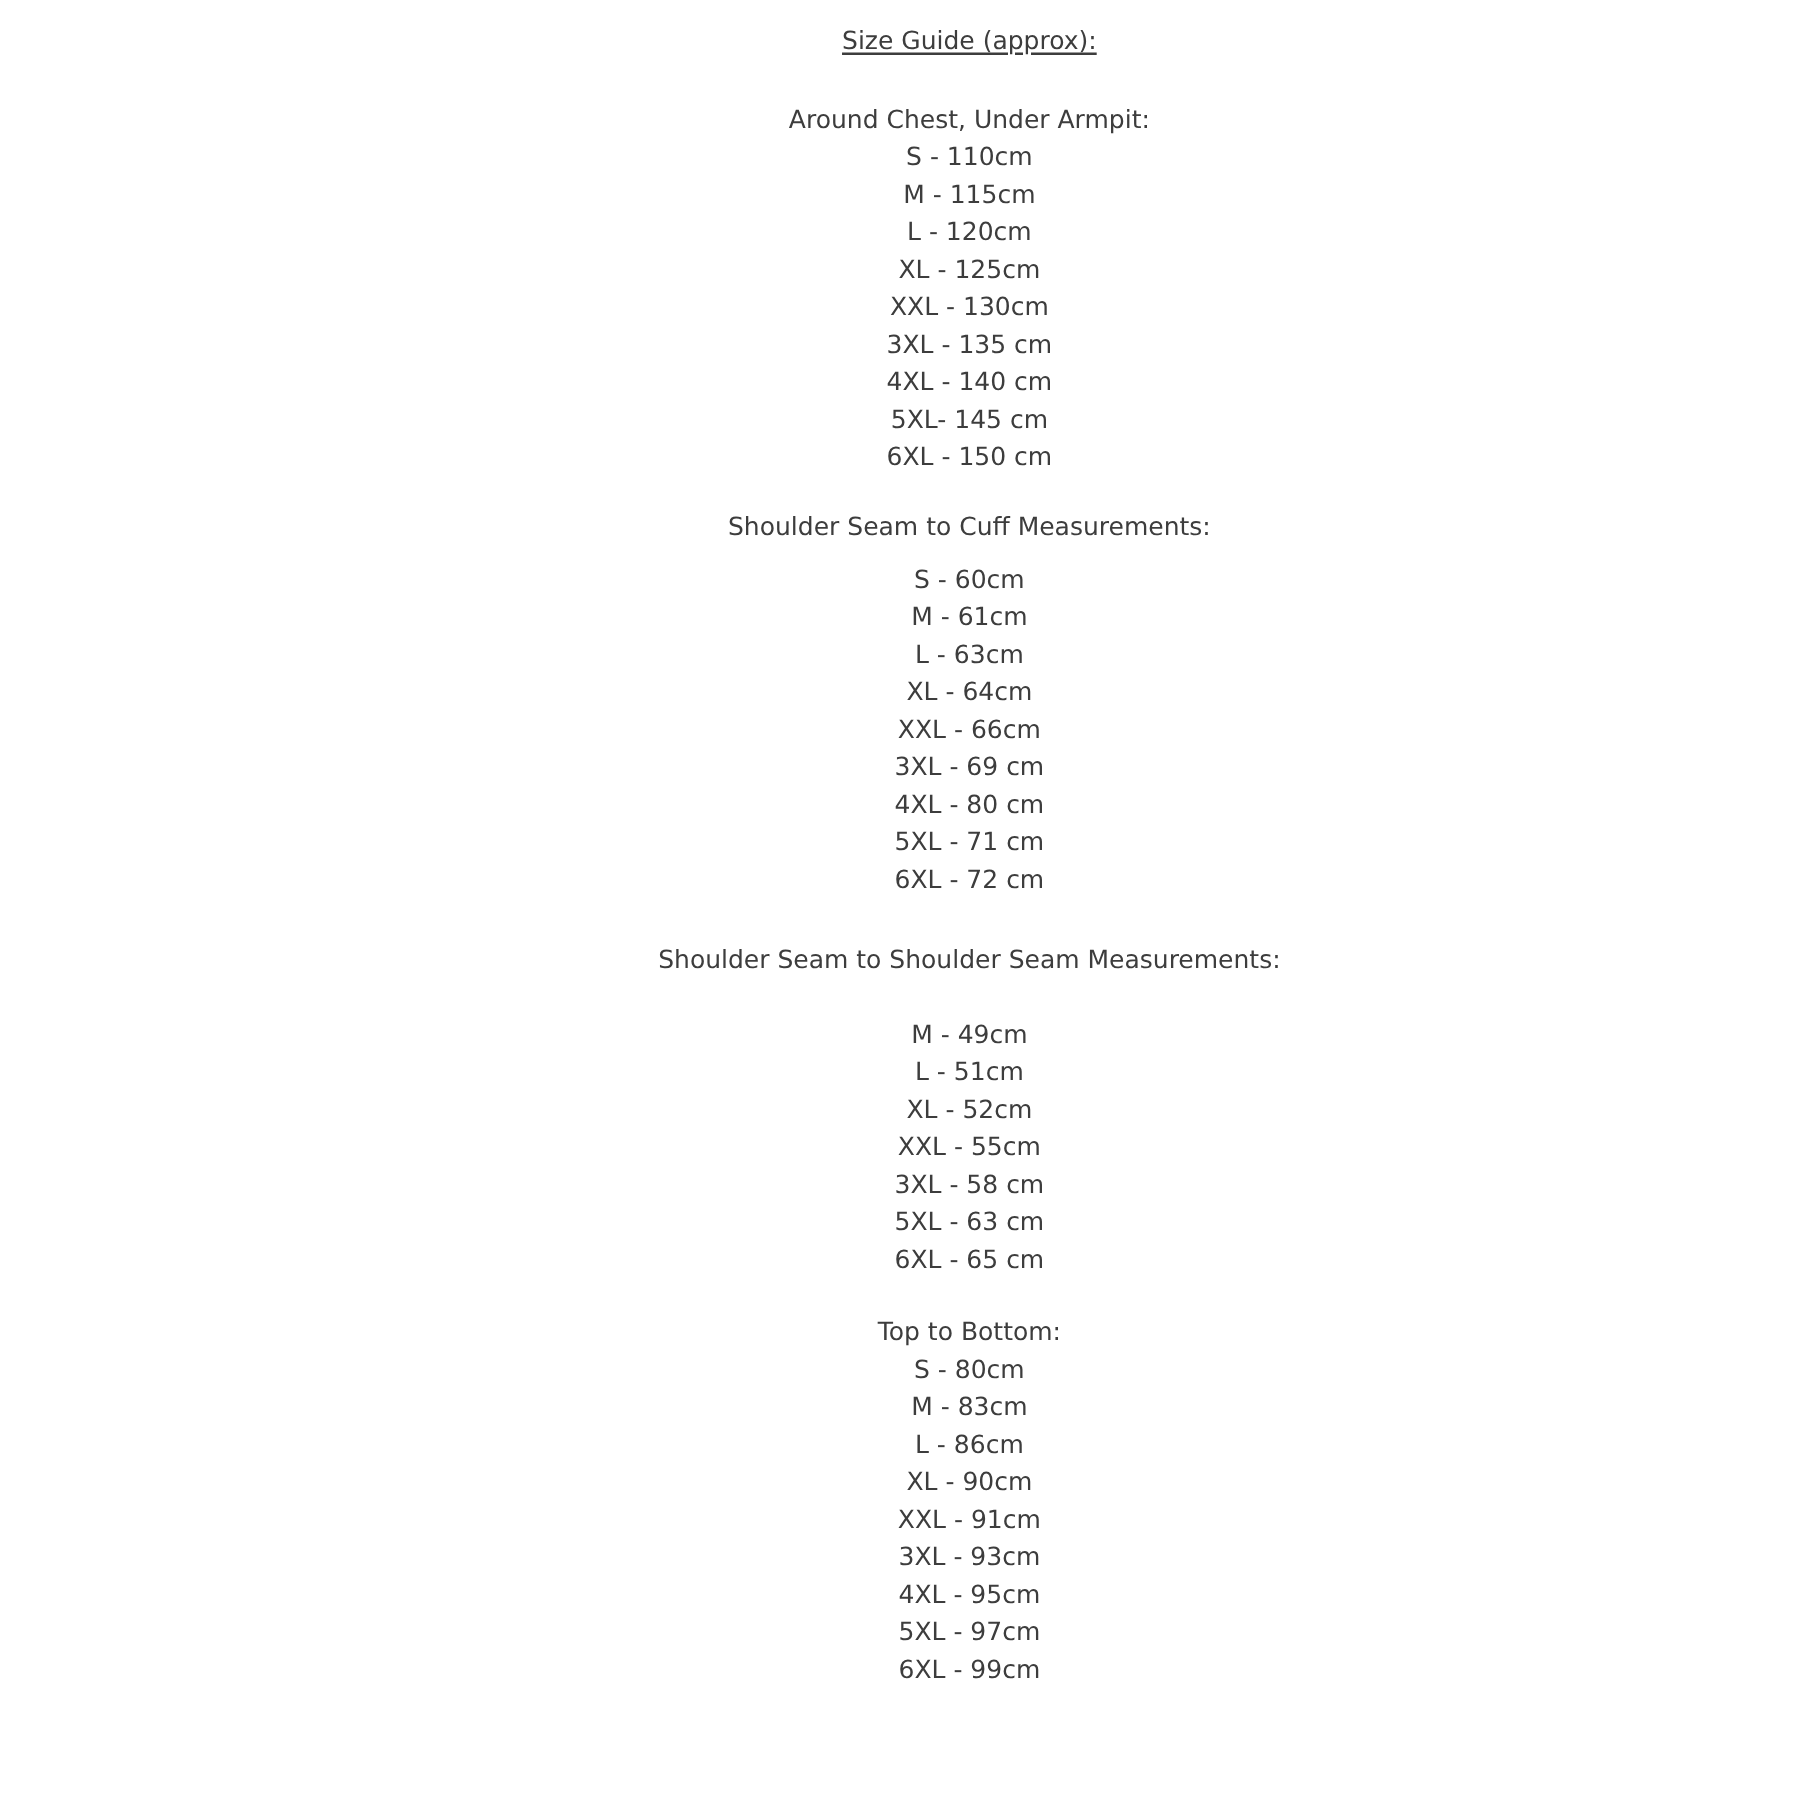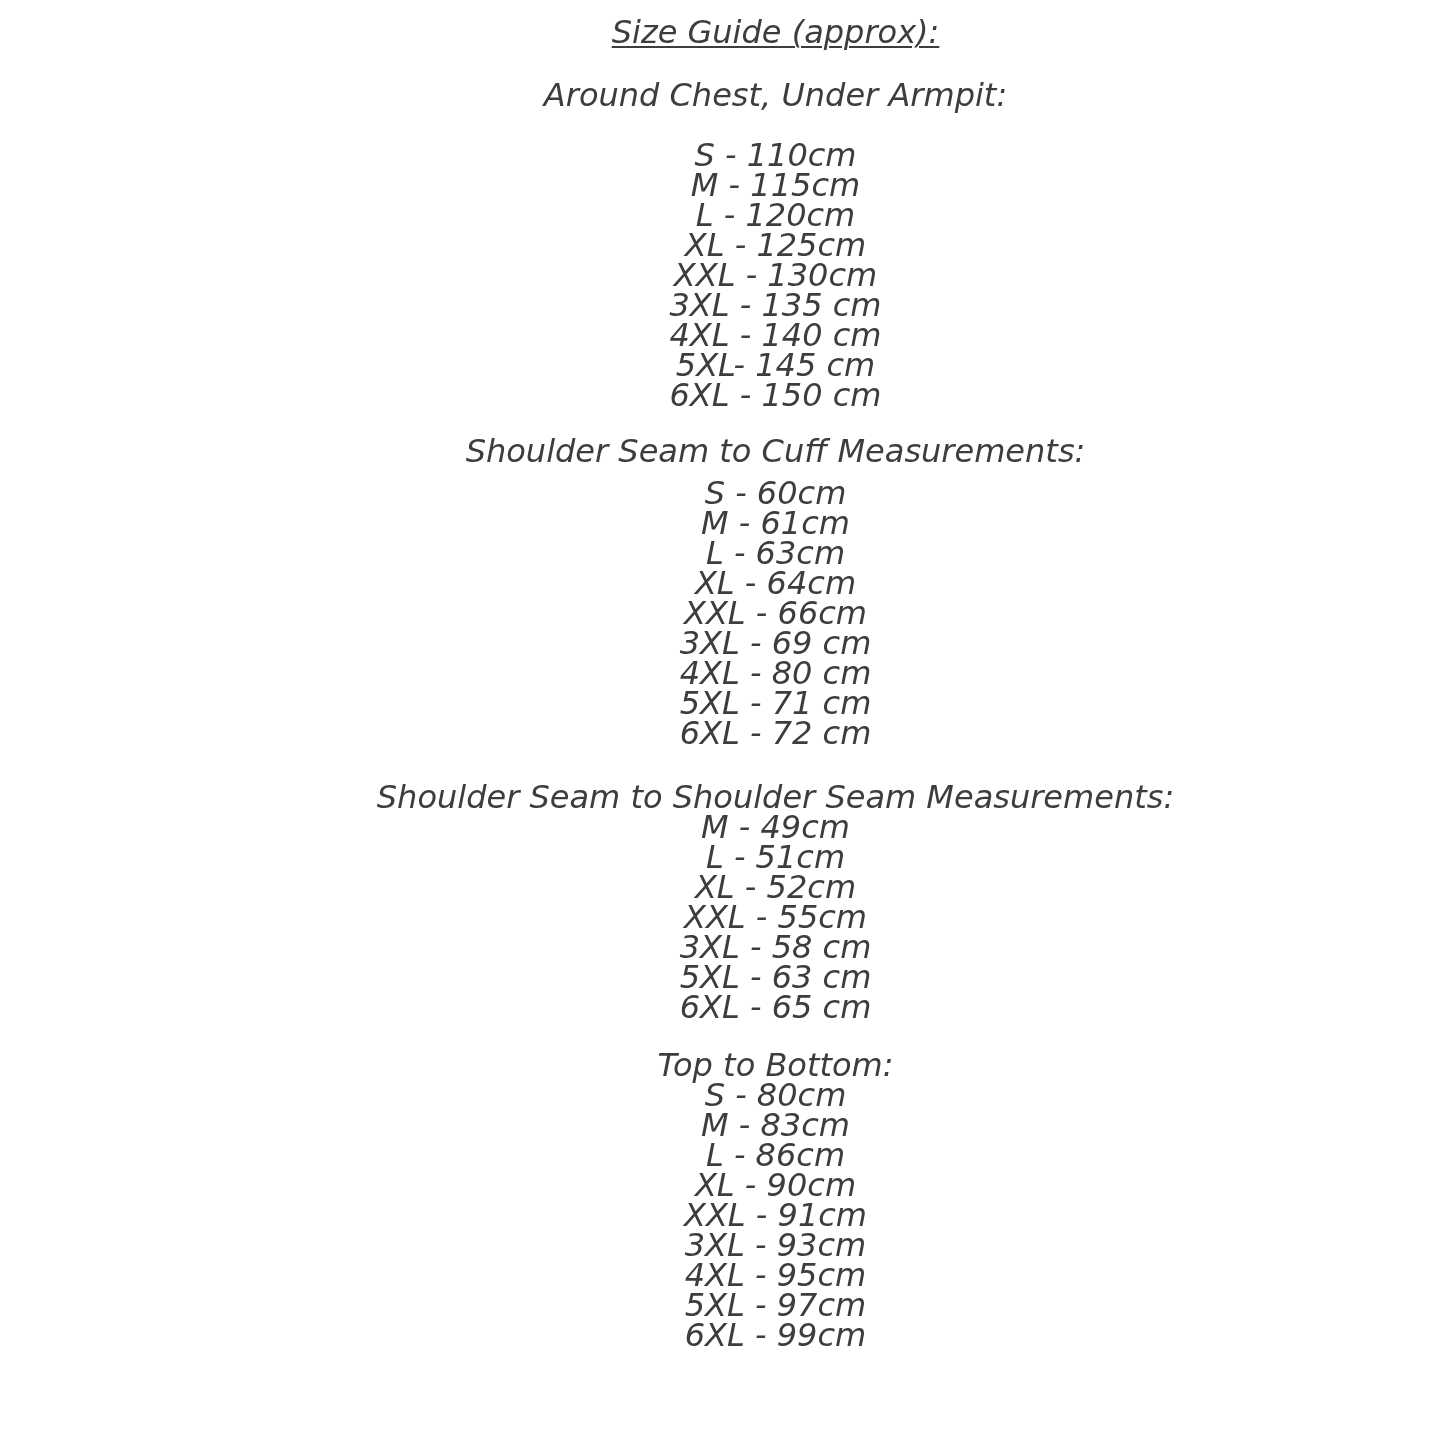--- a/index.html
+++ b/index.html
@@ -14,34 +14,33 @@
     font-family: "DejaVu Sans", "Liberation Sans", sans-serif;
     color: #3d3d3d;
   }
   .doc {
     
     padding-left: 106px;
     padding-top: 17px;
     text-align: center;
   }
   .line {
-    font-size: 32px;
+    font-size: 20px;
     line-height: 30px;
     white-space: pre;
-    font-style: italic;
   }
   .title {
     text-decoration: underline;
     text-decoration-thickness: 2px;
     text-underline-offset: 3px;
   }
   
-  .heading-1 { margin-top: 33px; margin-bottom: 30px; }
+  .heading-1 { margin-top: 33px; }
   .heading-2 { margin-top: 26px; margin-bottom: 12px; }
-  .heading-3 { margin-top: 34px; }
+  .heading-3 { margin-top: 34px; margin-bottom: 30px; }
   .heading-4 { margin-top: 28px; margin-bottom: 0; }
 </style>
 </head>
 <body>
 
 <div class="doc">
 
   <div class="line title">Size Guide (approx):</div>
 
   <div>

